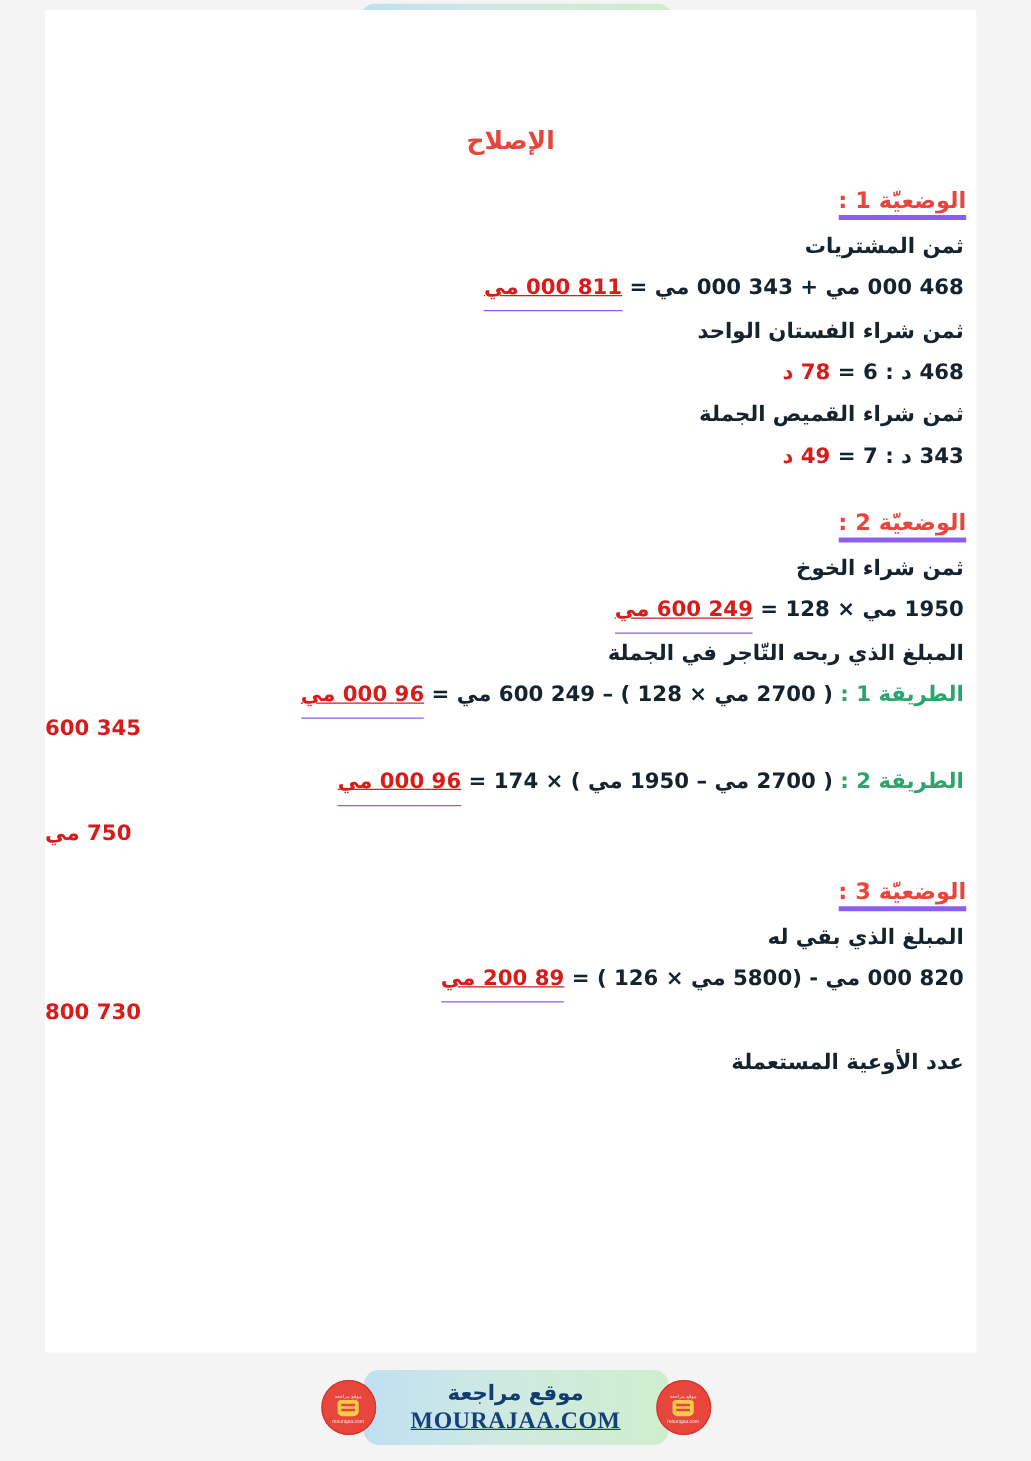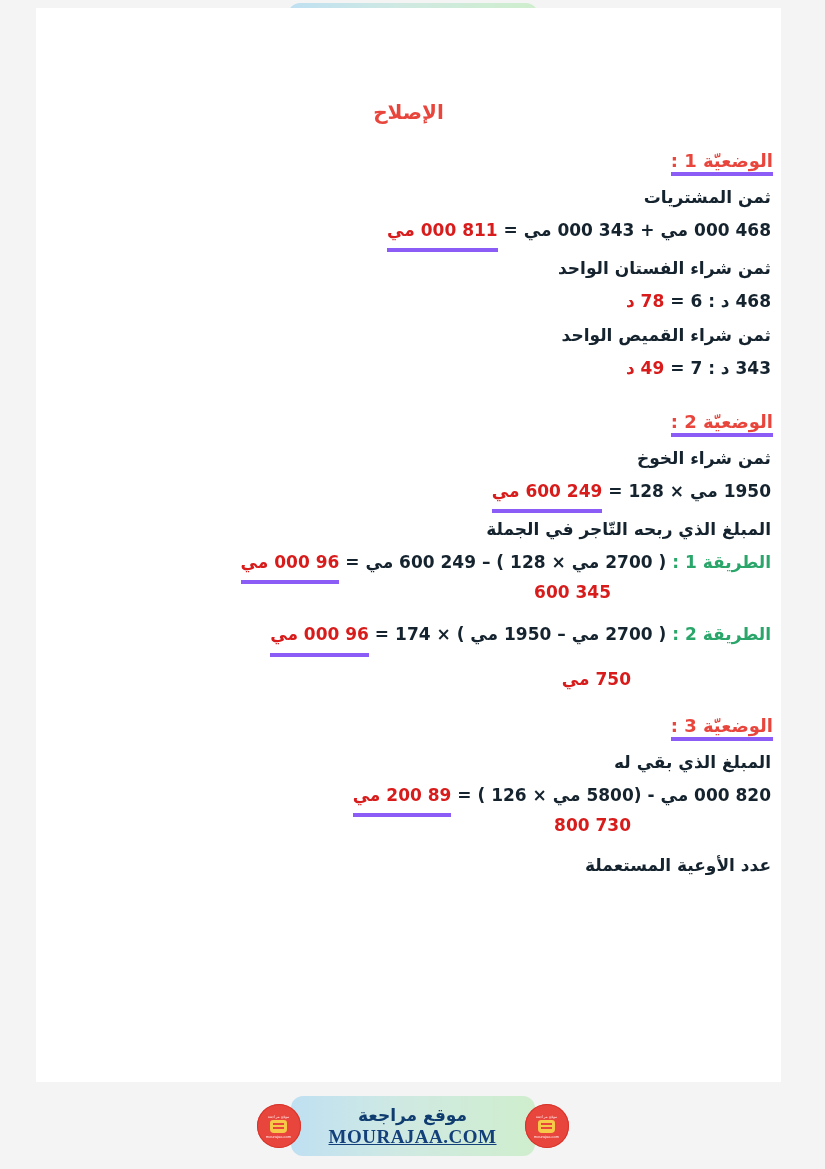--- a/index.html
+++ b/index.html
@@ -164,32 +164,32 @@
     line-height: 1.95;
     direction: rtl;
   }
   .line.math {
     font-size: 17px;
   }
   .red-b { color: #d81b1b; font-weight: bold; }
   .green { color: #2aa66b; font-weight: bold; }
 
   .subcalc {
-    text-align: right;
+    text-align: left;
     color: #d81b1b;
     font-size: 17px;
     font-weight: bold;
     direction: rtl;
     margin-top: -2px;
   }
   .subcalc.pos1 { padding-right: 170px; }
   .subcalc.pos2 { padding-right: 150px; margin-top: 12px; }
   .subcalc.pos3 { padding-right: 150px; }
 
-  .u-wrap { display:inline-block; border-bottom: 4px solid #8b5cf6; padding-bottom:1px; }
+  .u-wrap { display:inline-block; border-bottom: 1px solid #8b5cf6; padding-bottom:1px;text-decoration:underline; }
 </style>
 </head>
 <body>
 
 <div class="page">
 
   <div class="banner top">
     <div class="logo-circle logo-left">
       <div class="lc-top">موقع مراجعة</div>
       <div class="lc-mark"></div>
@@ -221,21 +221,21 @@
         <div class="line math">
           <span>468 000 مي + 343 000 مي = </span><span class="u-wrap red-b">811 000 مي</span>
         </div>
         <div class="line">
           <span>ثمن شراء الفستان الواحد</span>
         </div>
         <div class="line math">
           <span>468 د : 6 = </span><span class="red-b">78 د</span>
         </div>
         <div class="line">
-          <span>ثمن شراء القميص الواحد</span>
+          <span>ثمن شراء القميص الجملة</span>
         </div>
         <div class="line math">
           <span>343 د : 7 = </span><span class="red-b">49 د</span>
         </div>
       </div>
 
       <div class="block">
         <div class="sec-head">
           <span>الوضعيّة 2 :</span>
         </div>

